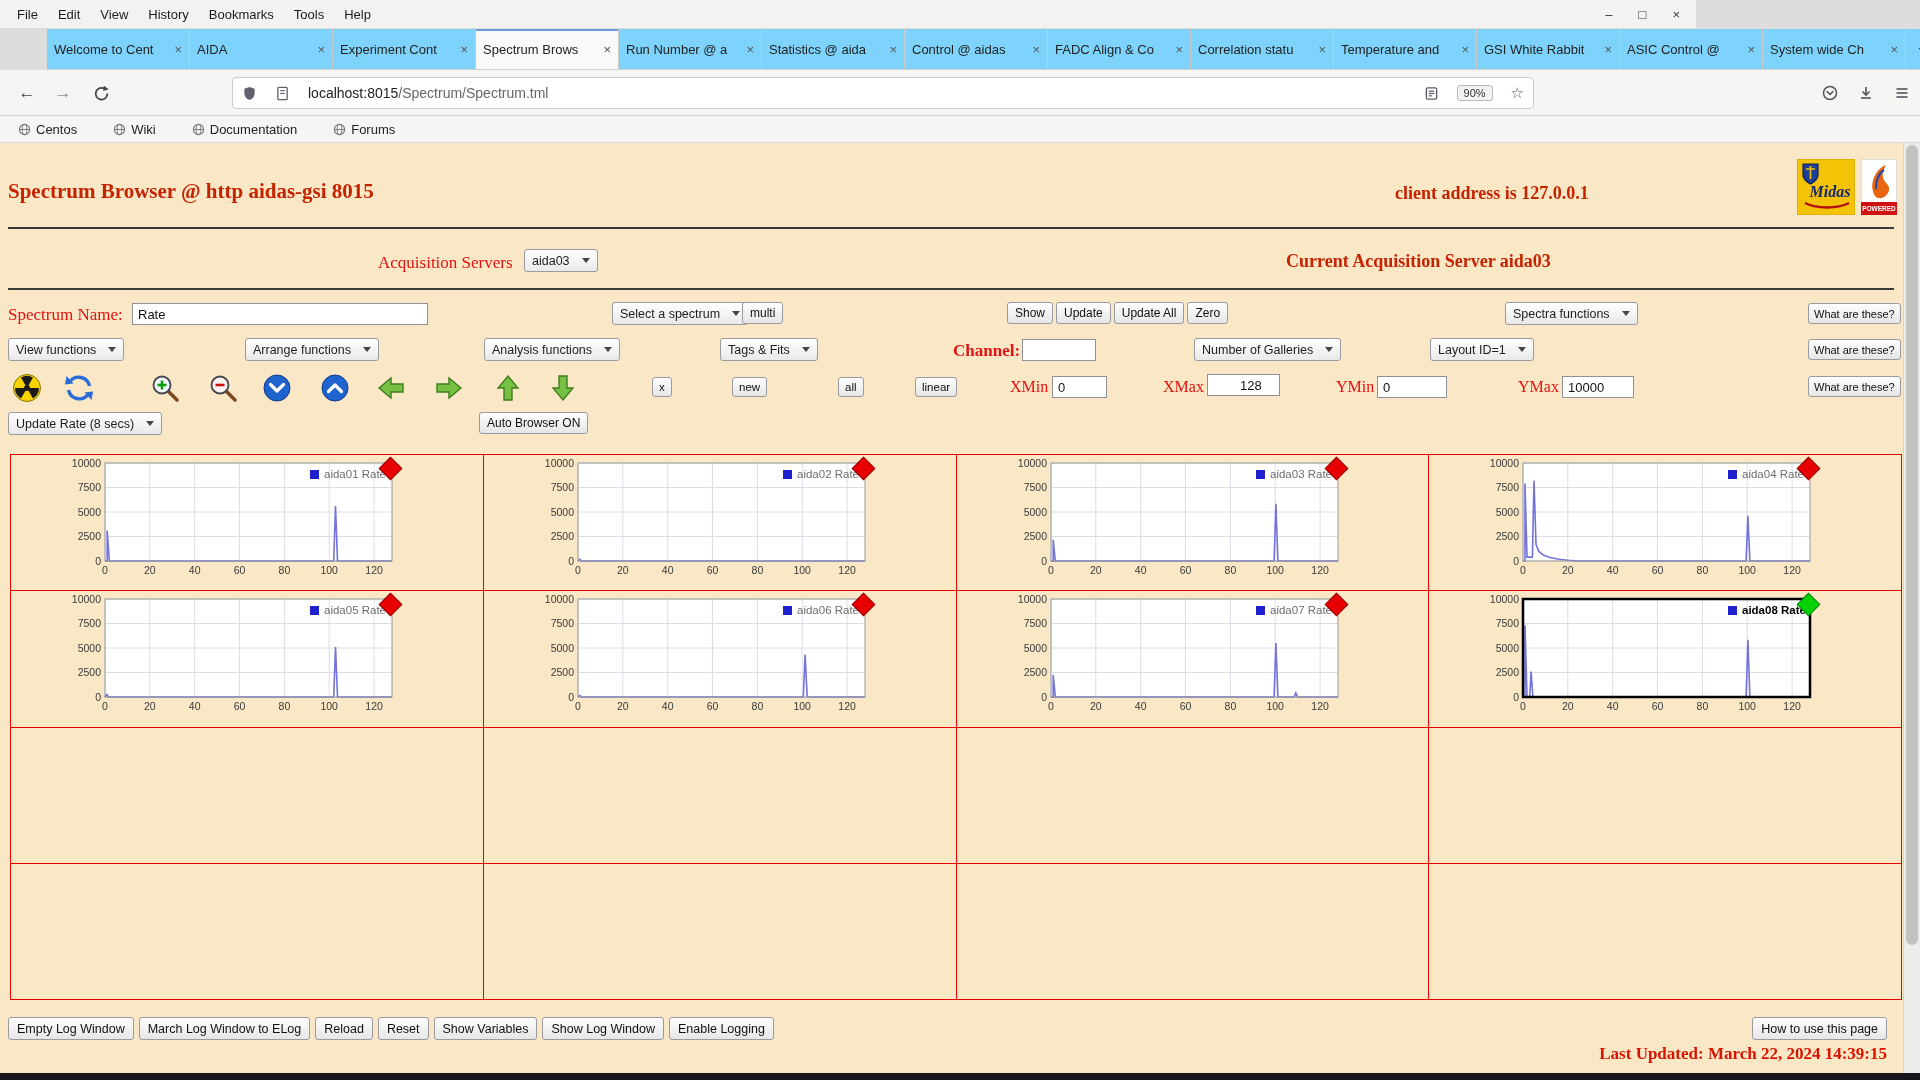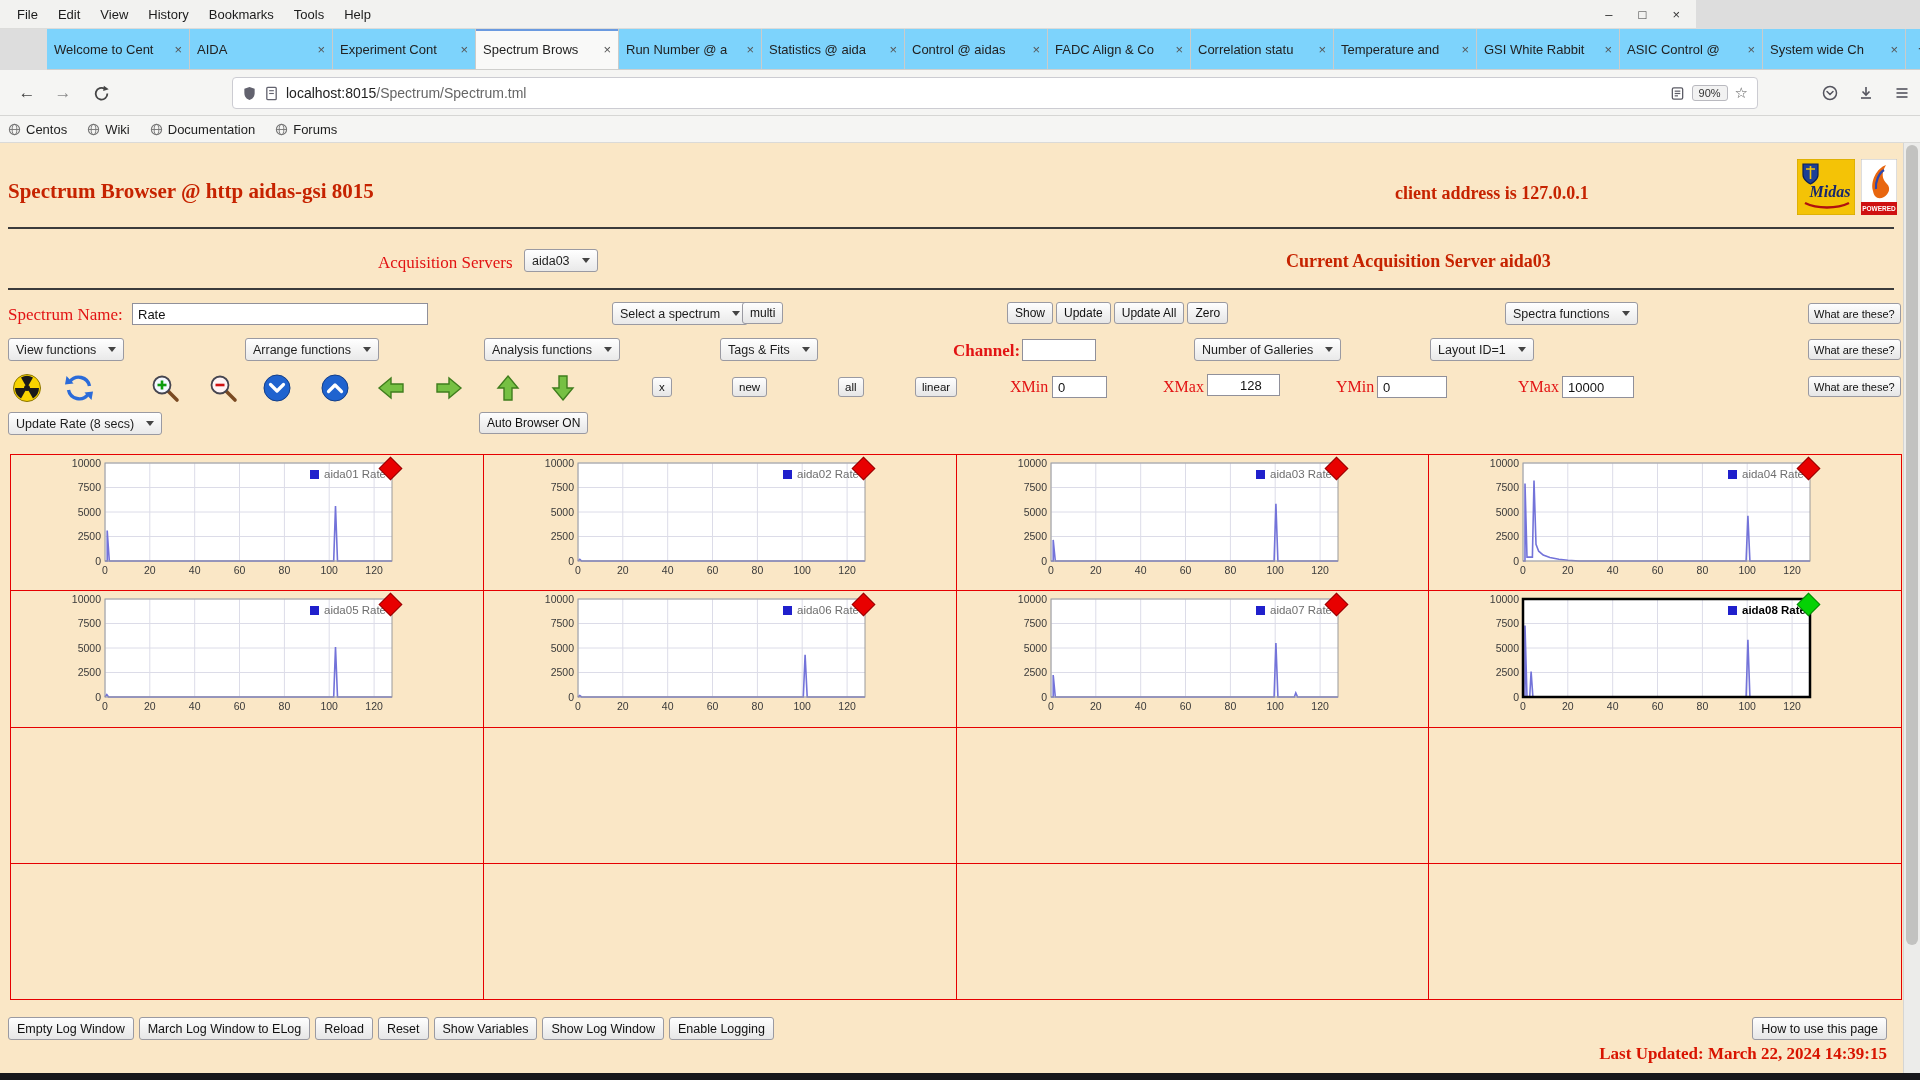--- a/index.html
+++ b/index.html
@@ -14,29 +14,29 @@
   .tabbar{position:absolute;top:29px;left:0;width:1920px;height:41px;background:#7dd3fc;border-bottom:1px solid #cfcfcd;margin-left:47px;}
   .tabs{display:flex;height:100%;}
   .tab{width:143px;display:flex;align-items:center;gap:4px;padding:0 7px;border-right:1px solid #cbcbc9;position:relative;}
   .tab-label{flex:1;font-size:13px;color:#222;white-space:nowrap;overflow:hidden;}
   .tab-close{font-size:13px;color:#555;}
   .tab.active{background:#f9f9f8;}
   .tab.active::before{content:"";position:absolute;top:0;left:0;right:0;height:2px;background:#6a9ae0;}
   .newtab-btn{width:34px;display:flex;align-items:center;justify-content:center;font-size:17px;color:#444;}
   .navbar{position:absolute;top:70px;left:0;width:1920px;height:46px;background:#f5f5f3;border-bottom:1px solid #d6d6d4;}
   .nav-btn{position:absolute;top:8px;width:30px;height:30px;display:flex;align-items:center;justify-content:center;font-size:17px;color:#454545;}
-  .urlbar{position:absolute;left:232px;top:7px;width:1526px;height:32px;background:#fff;border:1px solid #ccccd2;border-radius:4px;display:flex;align-items:center;gap:7px;padding:0 9px;}
+  .urlbar{position:absolute;left:232px;top:7px;width:1302px;height:32px;background:#fff;border:1px solid #ccccd2;border-radius:4px;display:flex;align-items:center;gap:18px;padding:0 9px;}
   .url-text{font-size:14px;white-space:nowrap;}
   .url-host{color:#222;}
   .url-path{color:#666;}
   .spacer{flex:1;}
   .zoom-pill{font-size:11px;border:1px solid #b9b9bf;background:#f2f2f2;border-radius:3px;padding:1px 6px;color:#333;}
   .star{font-size:15px;color:#5a5a5a;}
   .nav-icon{position:absolute;top:11px;width:24px;height:24px;display:flex;align-items:center;justify-content:center;color:#454545;}
-  .bookmarksbar{position:absolute;top:116px;left:0;width:1920px;height:27px;background:#f5f5f3;border-bottom:1px solid #dadad8;display:flex;align-items:center;gap:4px;}
+  .bookmarksbar{position:absolute;top:116px;left:0;width:1920px;height:27px;background:#f5f5f3;border-bottom:1px solid #dadad8;display:flex;align-items:center;gap:20px;padding-left:10px;}
   .bm-item{display:flex;align-items:center;gap:5px;padding:2px 8px;font-size:13px;color:#222;}
 
   
   .page{position:absolute;top:143px;left:0;width:1903px;height:930px;background:#fae7c6;font-family:"Liberation Serif",serif;}
   .pg-title{position:absolute;left:8px;top:36px;font-size:21px;font-weight:bold;color:#c62300;white-space:nowrap;}
   .pg-client{position:absolute;left:1395px;top:40px;font-size:18px;font-weight:bold;color:#c62300;white-space:nowrap;}
   .logos{position:absolute;left:1797px;top:16px;display:flex;gap:6px;}
   .hr{position:absolute;left:8px;width:1886px;height:2px;background:#3b3b3b;}
   .rlabel{position:absolute;font-family:"Liberation Serif",serif;font-size:17px;color:#e21313;white-space:nowrap;}
   .rbold{position:absolute;font-family:"Liberation Serif",serif;font-size:18px;font-weight:bold;color:#c62300;white-space:nowrap;}

